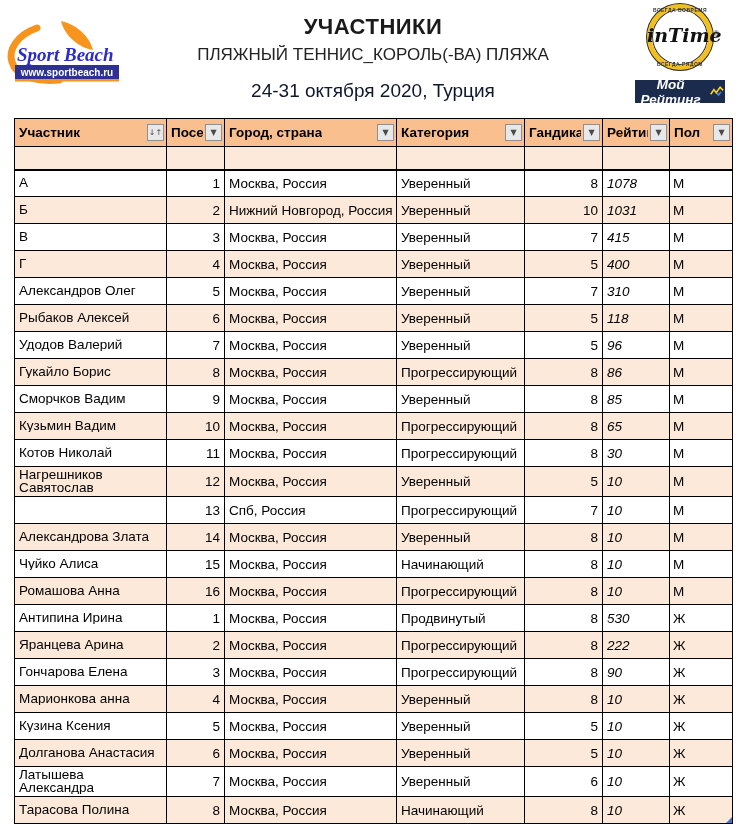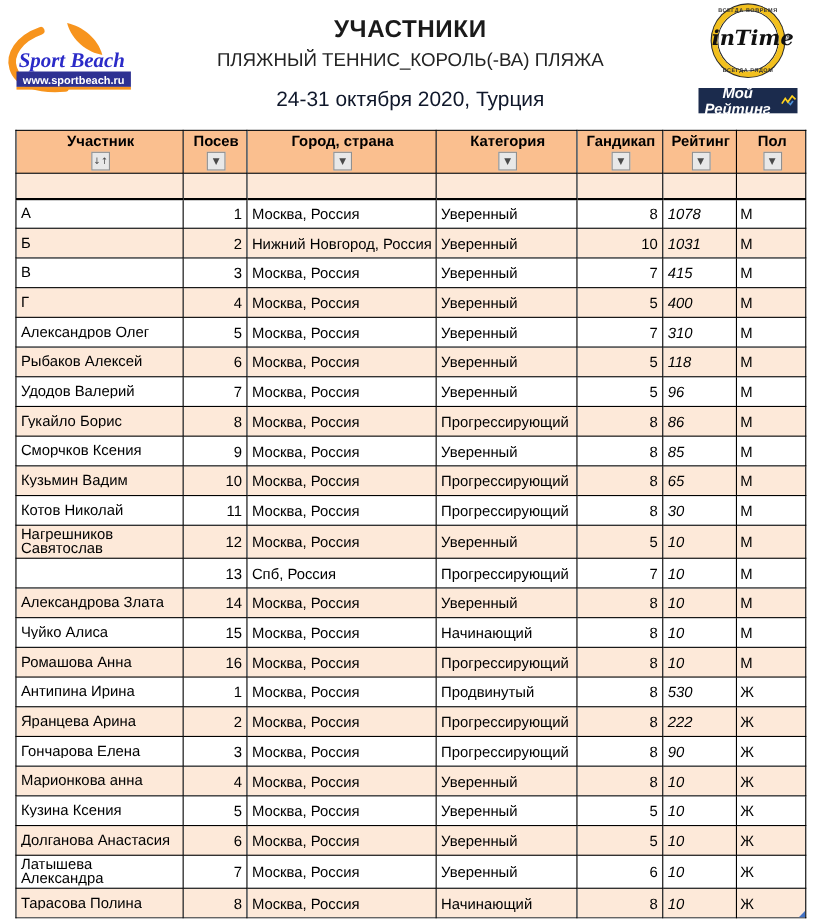--- a/index.html
+++ b/index.html
@@ -42,21 +42,21 @@
 
   
   .table-wrap { margin:6px 14px 0 14px; }
   table { border-collapse:collapse; table-layout:fixed; width:718px; }
   th, td { border:1px solid #000; overflow:hidden; }
 
   thead th {
     background:#FABF8F; height:28px; padding:2px 2px 2px 4px;
     font-size:13.5px; font-weight:bold; text-align:left; vertical-align:middle;
   }
-  .th-in { display:flex; justify-content:space-between; align-items:center; gap:2px;flex-direction:column; }
+  .th-in { display:flex; justify-content:space-between; align-items:center; gap:2px; }
   .th-label { white-space:nowrap; overflow:hidden; }
   .fbtn {
     flex:none; width:17px; height:17px; padding:0;
     background:#E8E8E8; border:1px solid #909090;
     font-size:8px; line-height:14px; color:#4a4a4a; text-align:center;
     font-family:"DejaVu Sans", sans-serif; cursor:pointer;
   }
 
   tr.filter-row td { background:#FDE9D9; height:23px; border-bottom:2px solid #000; }
 
@@ -266,21 +266,21 @@
           </td>
           <td class="num">8</td>
           <td>Москва, Россия</td>
           <td>Прогрессирующий</td>
           <td class="num">8</td>
           <td class="rating">86</td>
           <td class="gender">М</td>
         </tr>
         <tr>
           <td class="td-part">
-            <div class="clip">Сморчков Ксения</div>
+            <div class="clip">Сморчков Вадим</div>
           </td>
           <td class="num">9</td>
           <td>Москва, Россия</td>
           <td>Уверенный</td>
           <td class="num">8</td>
           <td class="rating">85</td>
           <td class="gender">М</td>
         </tr>
         <tr class="alt">
           <td class="td-part">

